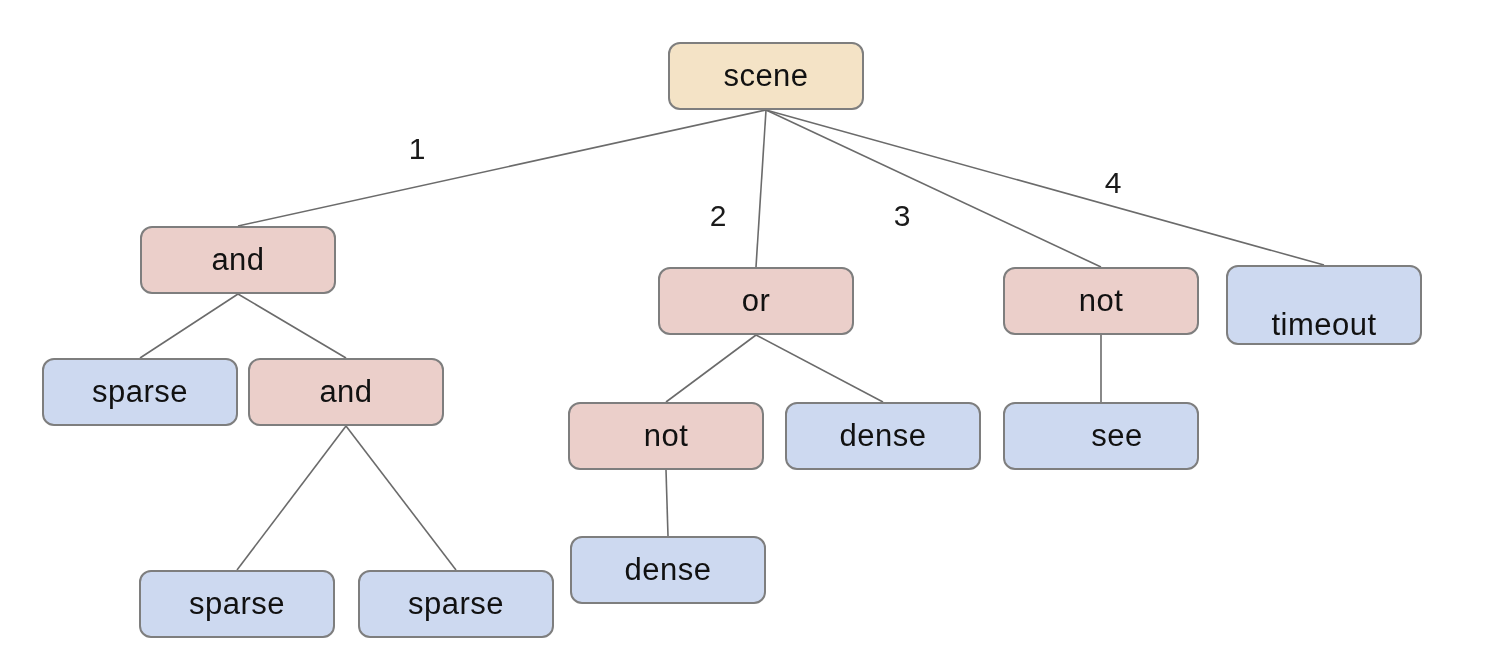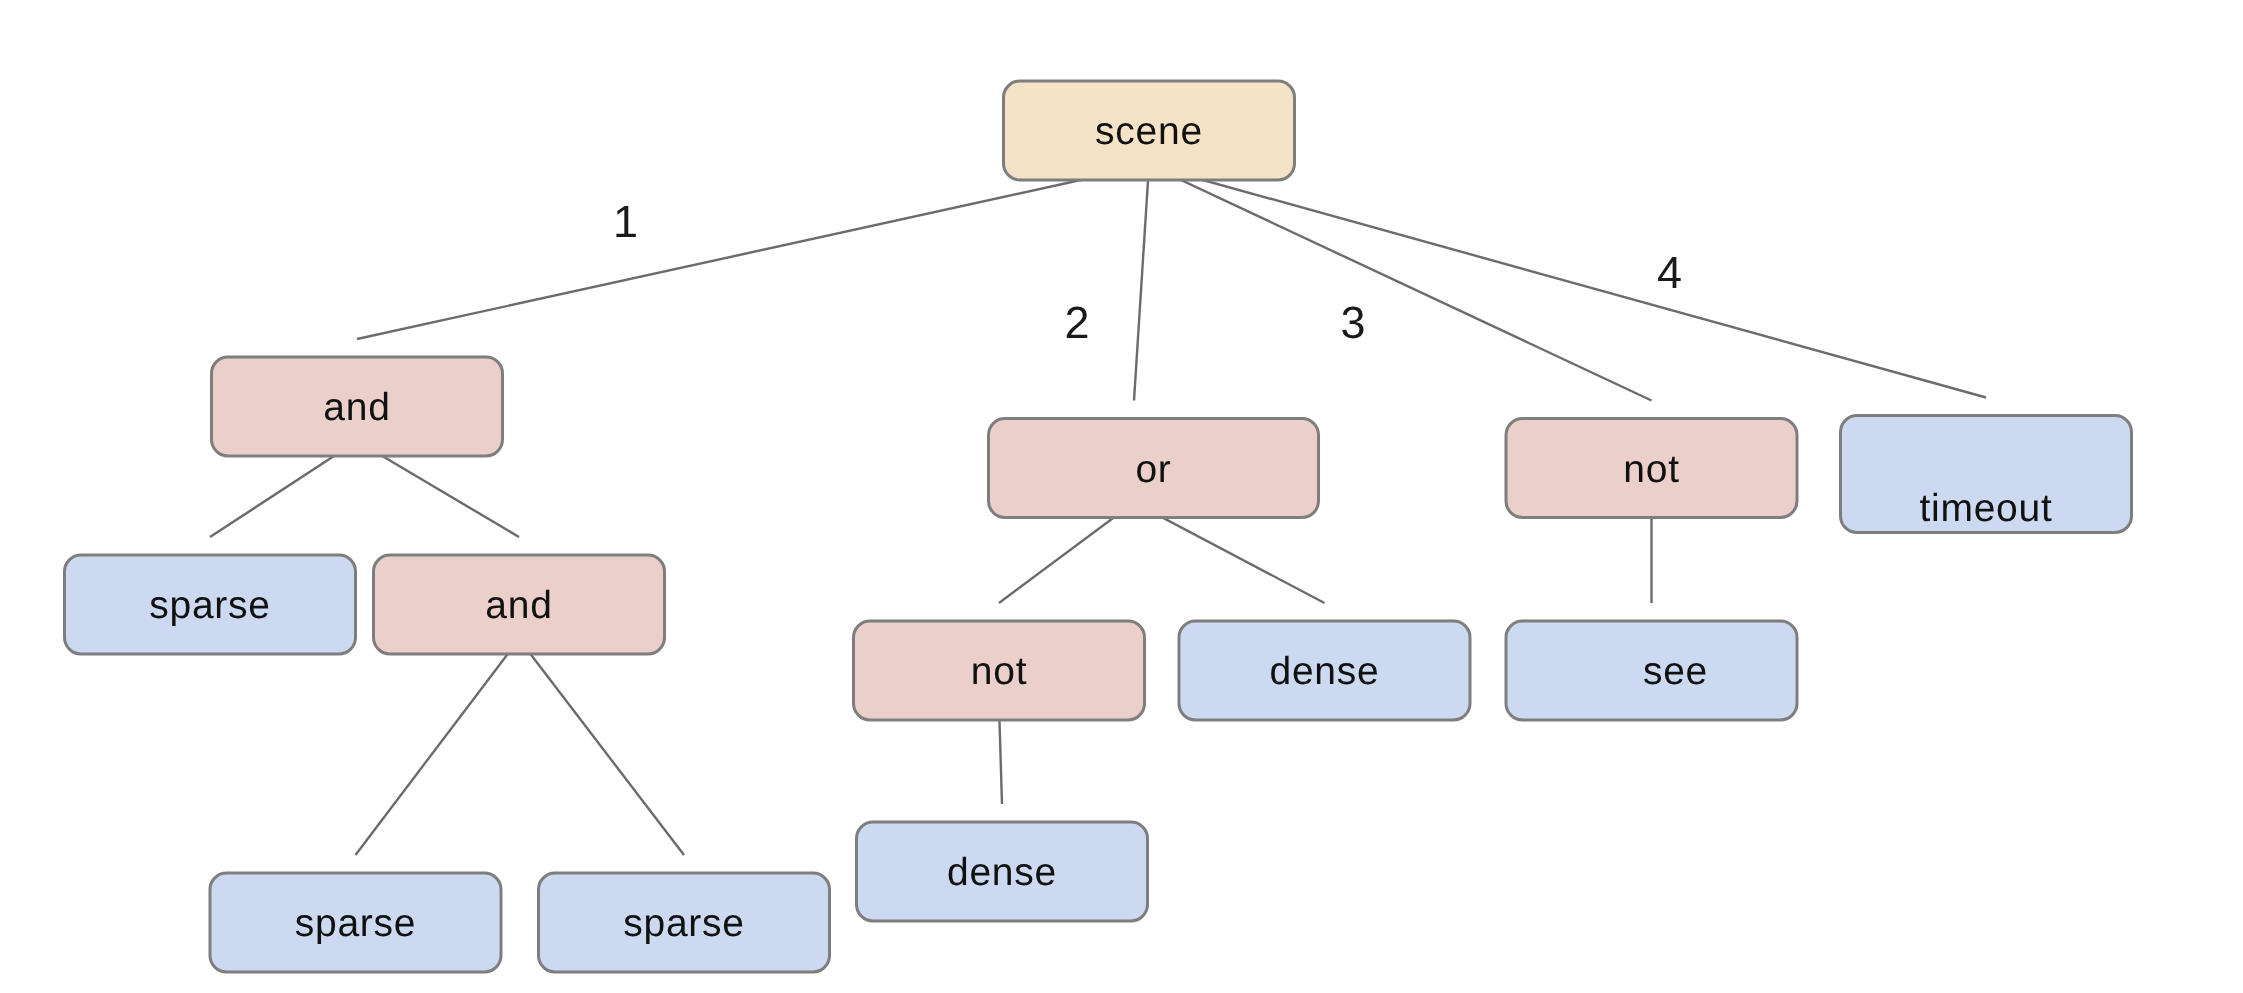--- a/index.html
+++ b/index.html
@@ -23,25 +23,24 @@
     height: 662px;
   }
   .node {
     position: absolute;
     box-sizing: border-box;
     display: flex;
     align-items: center;
     justify-content: center;
     border: 2px solid #7e7e7e;
     border-radius: 12px;
-    font-size: 26px;
+    font-size: 31px;
     color: #111111;
     letter-spacing: 0.5px;
     user-select: none;
-    margin-top: 11px;
   }
   .edge-label {
     position: absolute;
     transform: translate(-50%, -50%);
     font-size: 30px;
     color: #1a1a1a;
     user-select: none;
   }
 </style>
 </head>
@@ -62,21 +61,21 @@
       <line x1="666" y1="470" x2="668" y2="536" stroke="#6b6b6b" stroke-width="1.6"></line>
       <line x1="1101" y1="335" x2="1101" y2="402" stroke="#6b6b6b" stroke-width="1.6"></line>
     </svg>
   <div id="node-layer">
       <div class="node" style="left: 668px; top: 42px; width: 196px; height: 68px; background: rgb(244, 227, 198);">
         <span>scene</span>
       </div>
       <div class="node" style="left: 140px; top: 226px; width: 196px; height: 68px; background: rgb(235, 207, 202);">
         <span>and</span>
       </div>
-      <div class="node" style="left: 658px; top: 267px; width: 222px; height: 68px; background: rgb(235, 207, 202);">
+      <div class="node" style="left: 658px; top: 267px; width: 196px; height: 68px; background: rgb(235, 207, 202);">
         <span>or</span>
       </div>
       <div class="node" style="left: 1003px; top: 267px; width: 196px; height: 68px; background: rgb(235, 207, 202);">
         <span>not</span>
       </div>
       <div class="node" style="left: 1226px; top: 265px; width: 196px; height: 80px; background: rgb(205, 217, 240); align-items: flex-end;">
         <span>timeout</span>
       </div>
       <div class="node" style="left: 42px; top: 358px; width: 196px; height: 68px; background: rgb(205, 217, 240);">
         <span>sparse</span>

